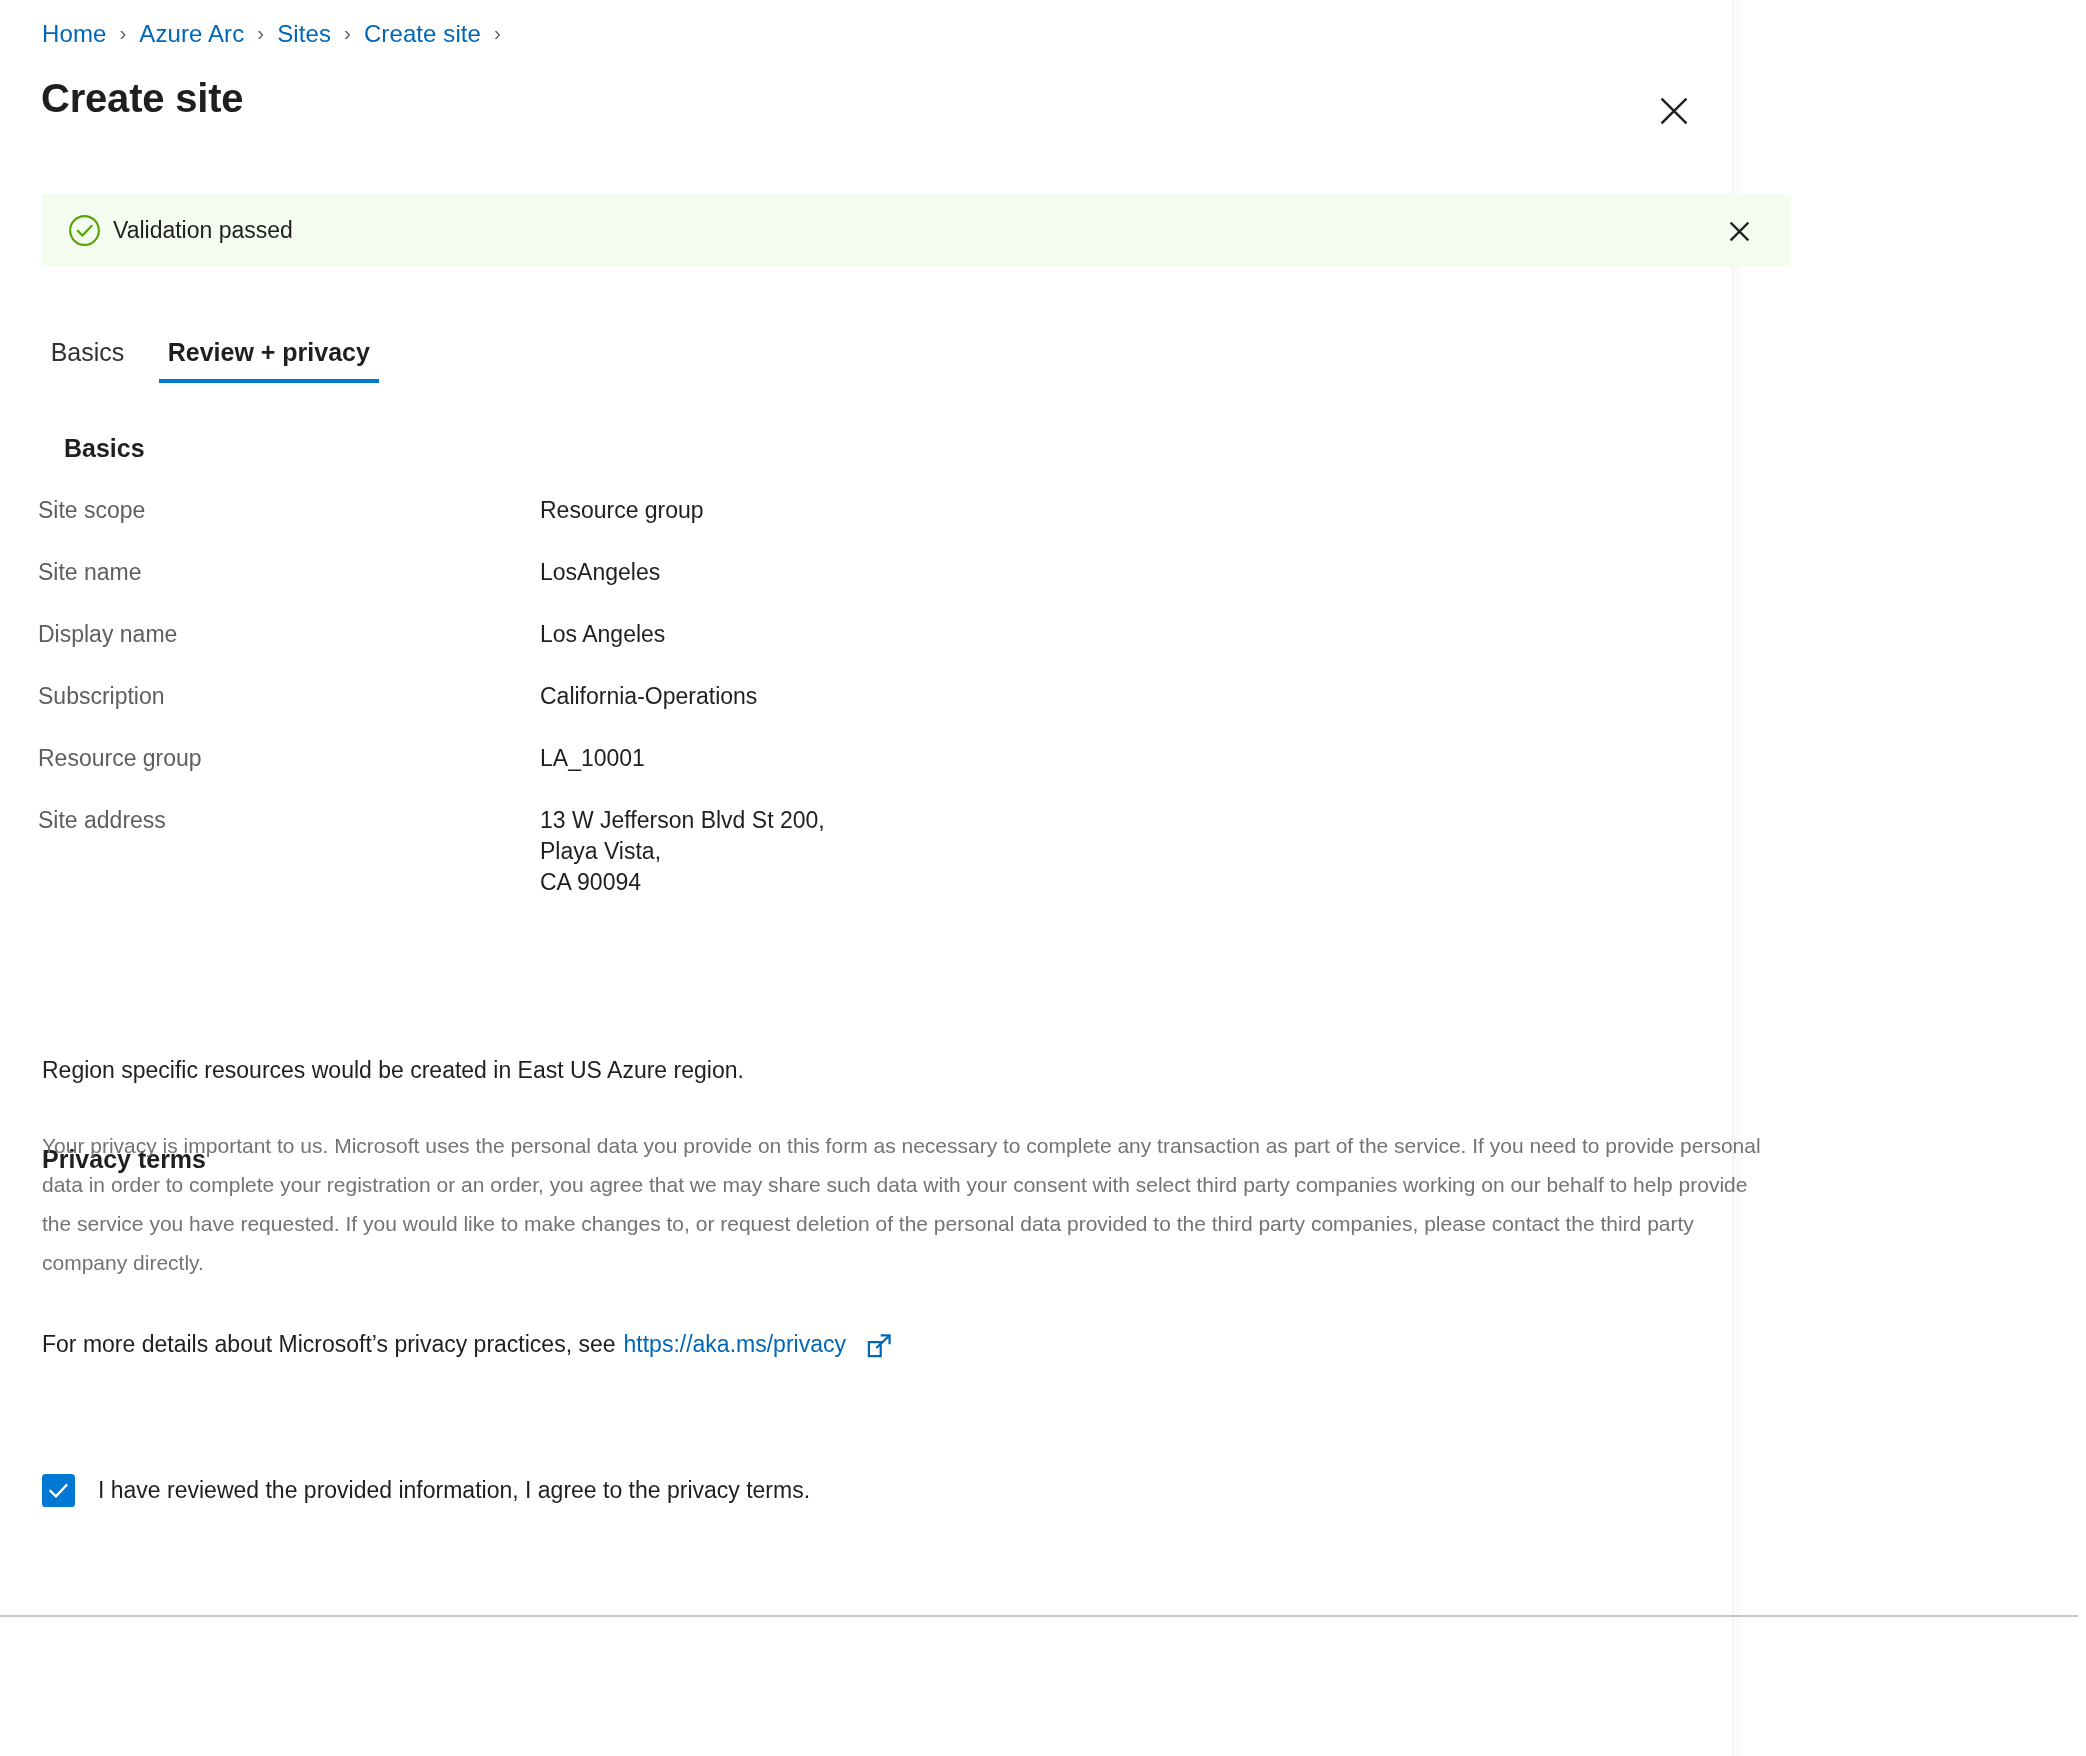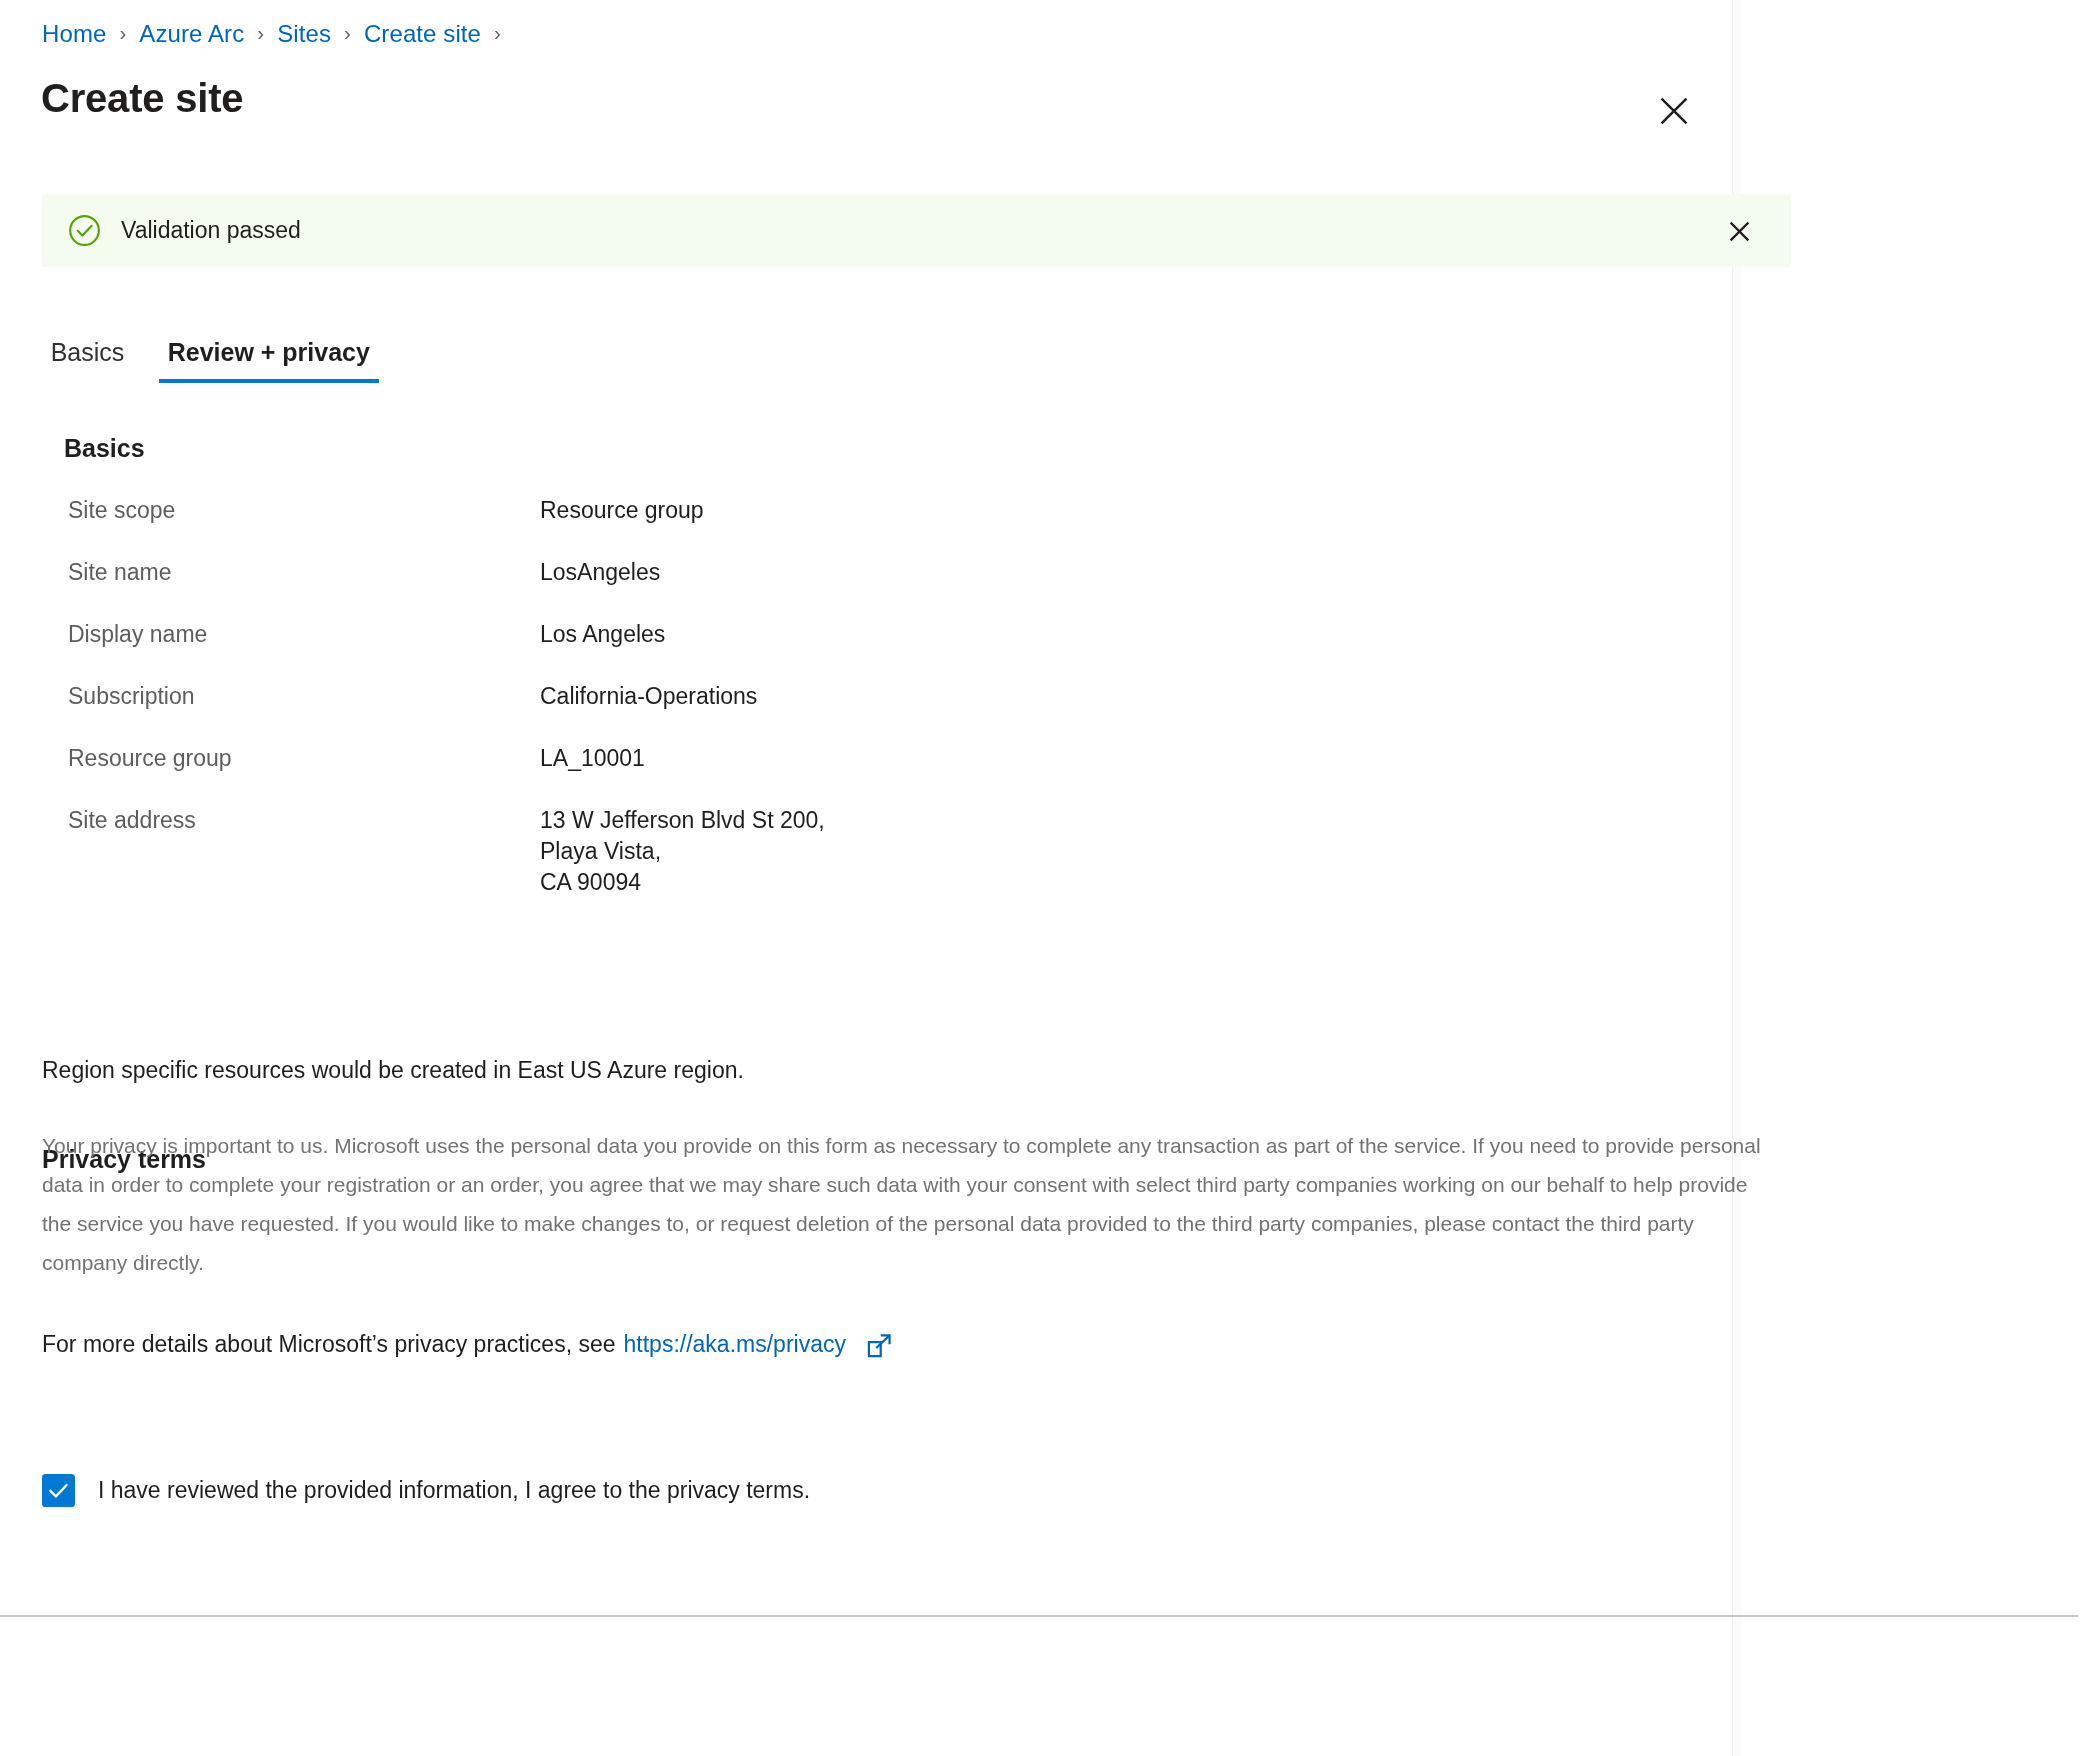--- a/index.html
+++ b/index.html
@@ -82,21 +82,21 @@
     display: flex;
     align-items: center;
   }
   .banner-icon {
     width: 33px;
     height: 33px;
     margin-left: 26px;
     flex: 0 0 auto;
   }
   .banner-text {
-    margin-left: 20px;
+    margin-left: 12px;
     font-size: 23px;
     color: #201f1e;
   }
   .banner-close {
     position: absolute;
     right: 36px;
     top: 22px;
     width: 31px;
     height: 31px;
     cursor: pointer;
@@ -149,21 +149,21 @@
     top: 495px;
     width: 1819px;
   }
   .kv-row {
     display: flex;
     align-items: flex-start;
     margin-bottom: 31px;
   }
   .kv-label {
     width: 540px;
-    padding-left: 68px;
+    padding-left: 38px;
     font-size: 23px;
     color: #605e5c;
     line-height: 1.35;
   }
   .kv-value {
     font-size: 23px;
     color: #201f1e;
     line-height: 1.35;
     white-space: pre-line;
   }

